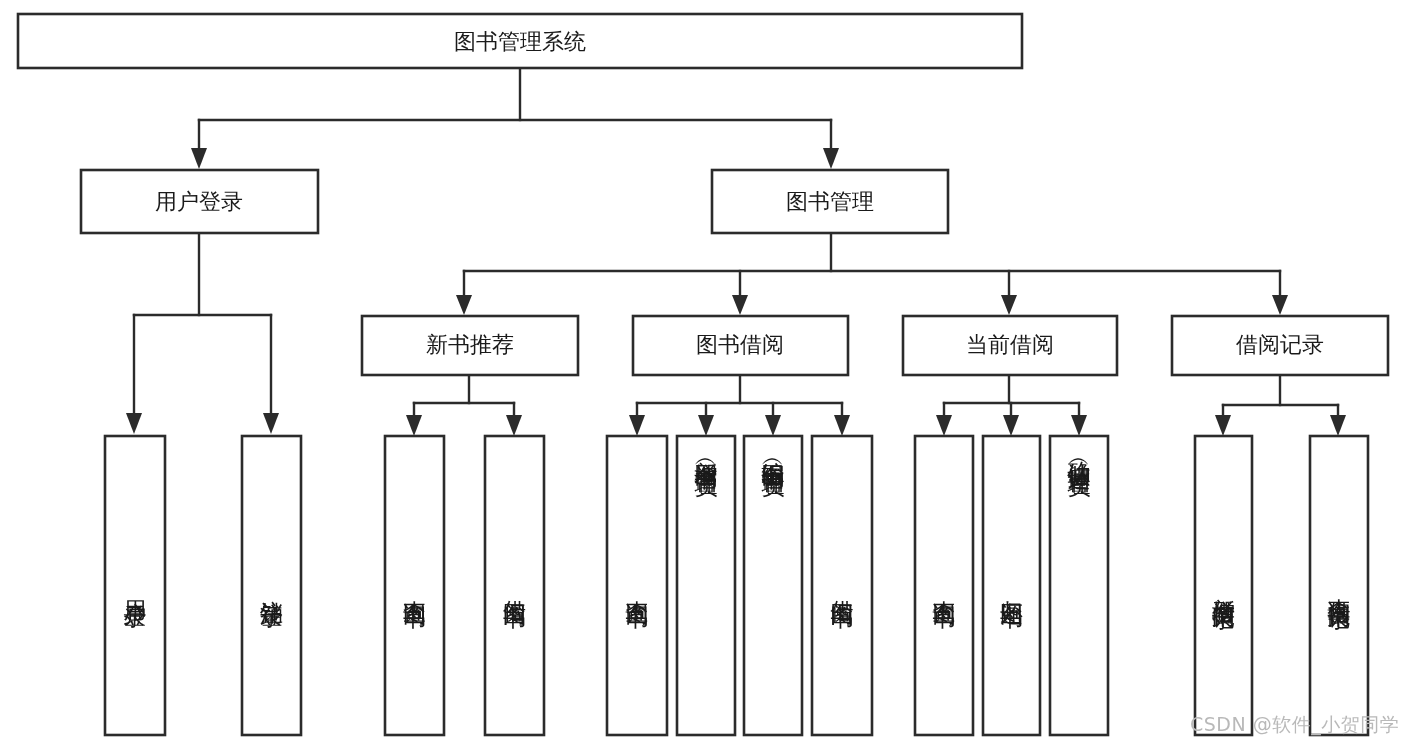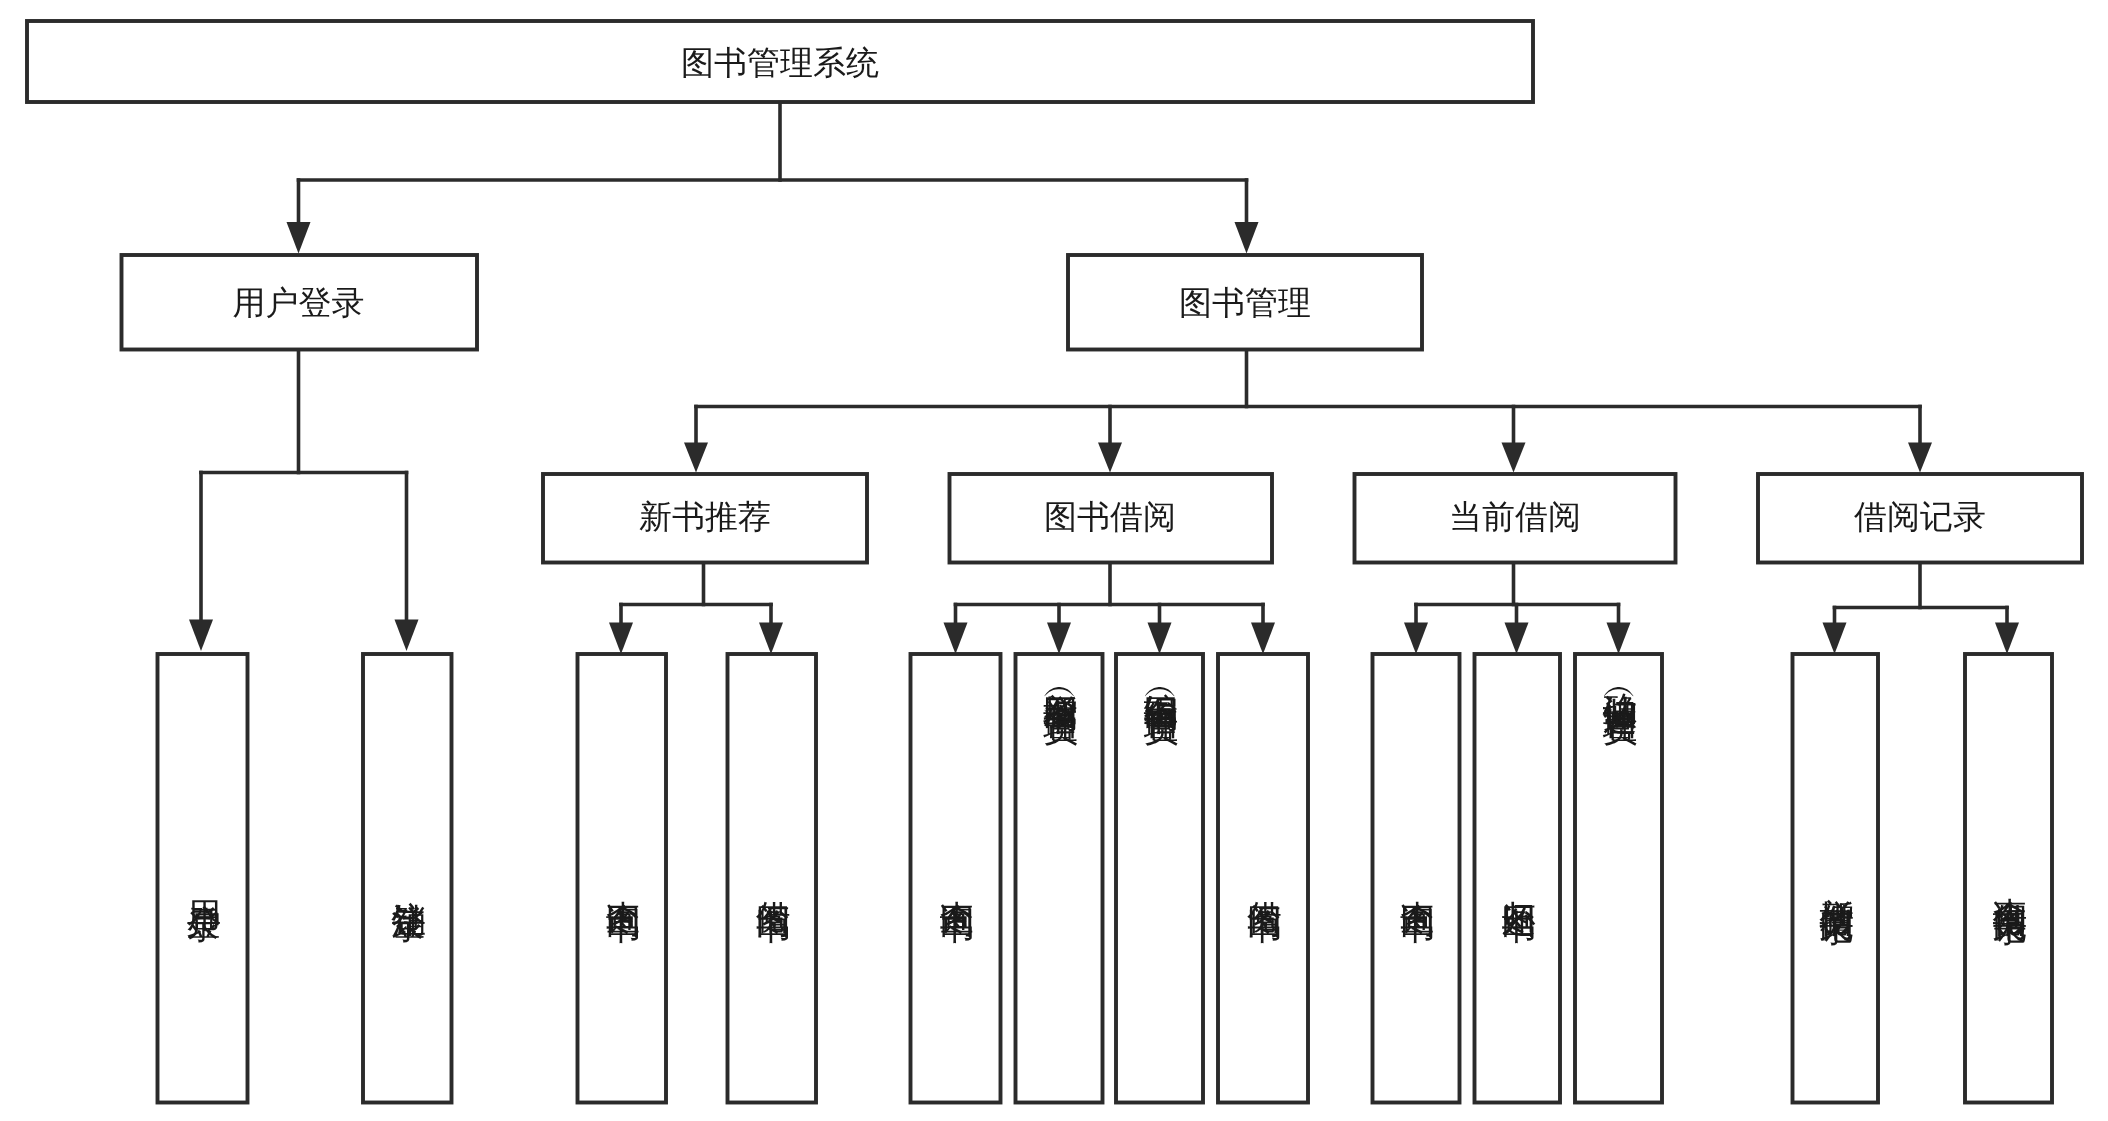--- a/index.html
+++ b/index.html
@@ -213,13 +213,14 @@
   <div class="leaf-label top-aligned" style="left:744px; top:443px; width:58px; height:292px;">编辑图书（管理员）</div>
   <div class="leaf-label" style="left:812px; top:436px; width:60px; height:299px;">借阅图书</div>
 
   <div class="leaf-label" style="left:915px; top:436px; width:58px; height:299px;">查询图书</div>
   <div class="leaf-label" style="left:983px; top:436px; width:57px; height:299px;">归还图书</div>
   <div class="leaf-label top-aligned" style="left:1050px; top:443px; width:58px; height:292px;">确认归还（管理员）</div>
 
   <div class="leaf-label" style="left:1195px; top:436px; width:57px; height:299px;">新增借阅记录</div>
   <div class="leaf-label" style="left:1310px; top:436px; width:58px; height:299px;">查询借阅记录</div>
 
+  <div class="watermark">CSDN @软件_小贺同学</div>
 </div>
 
 </body></html>

